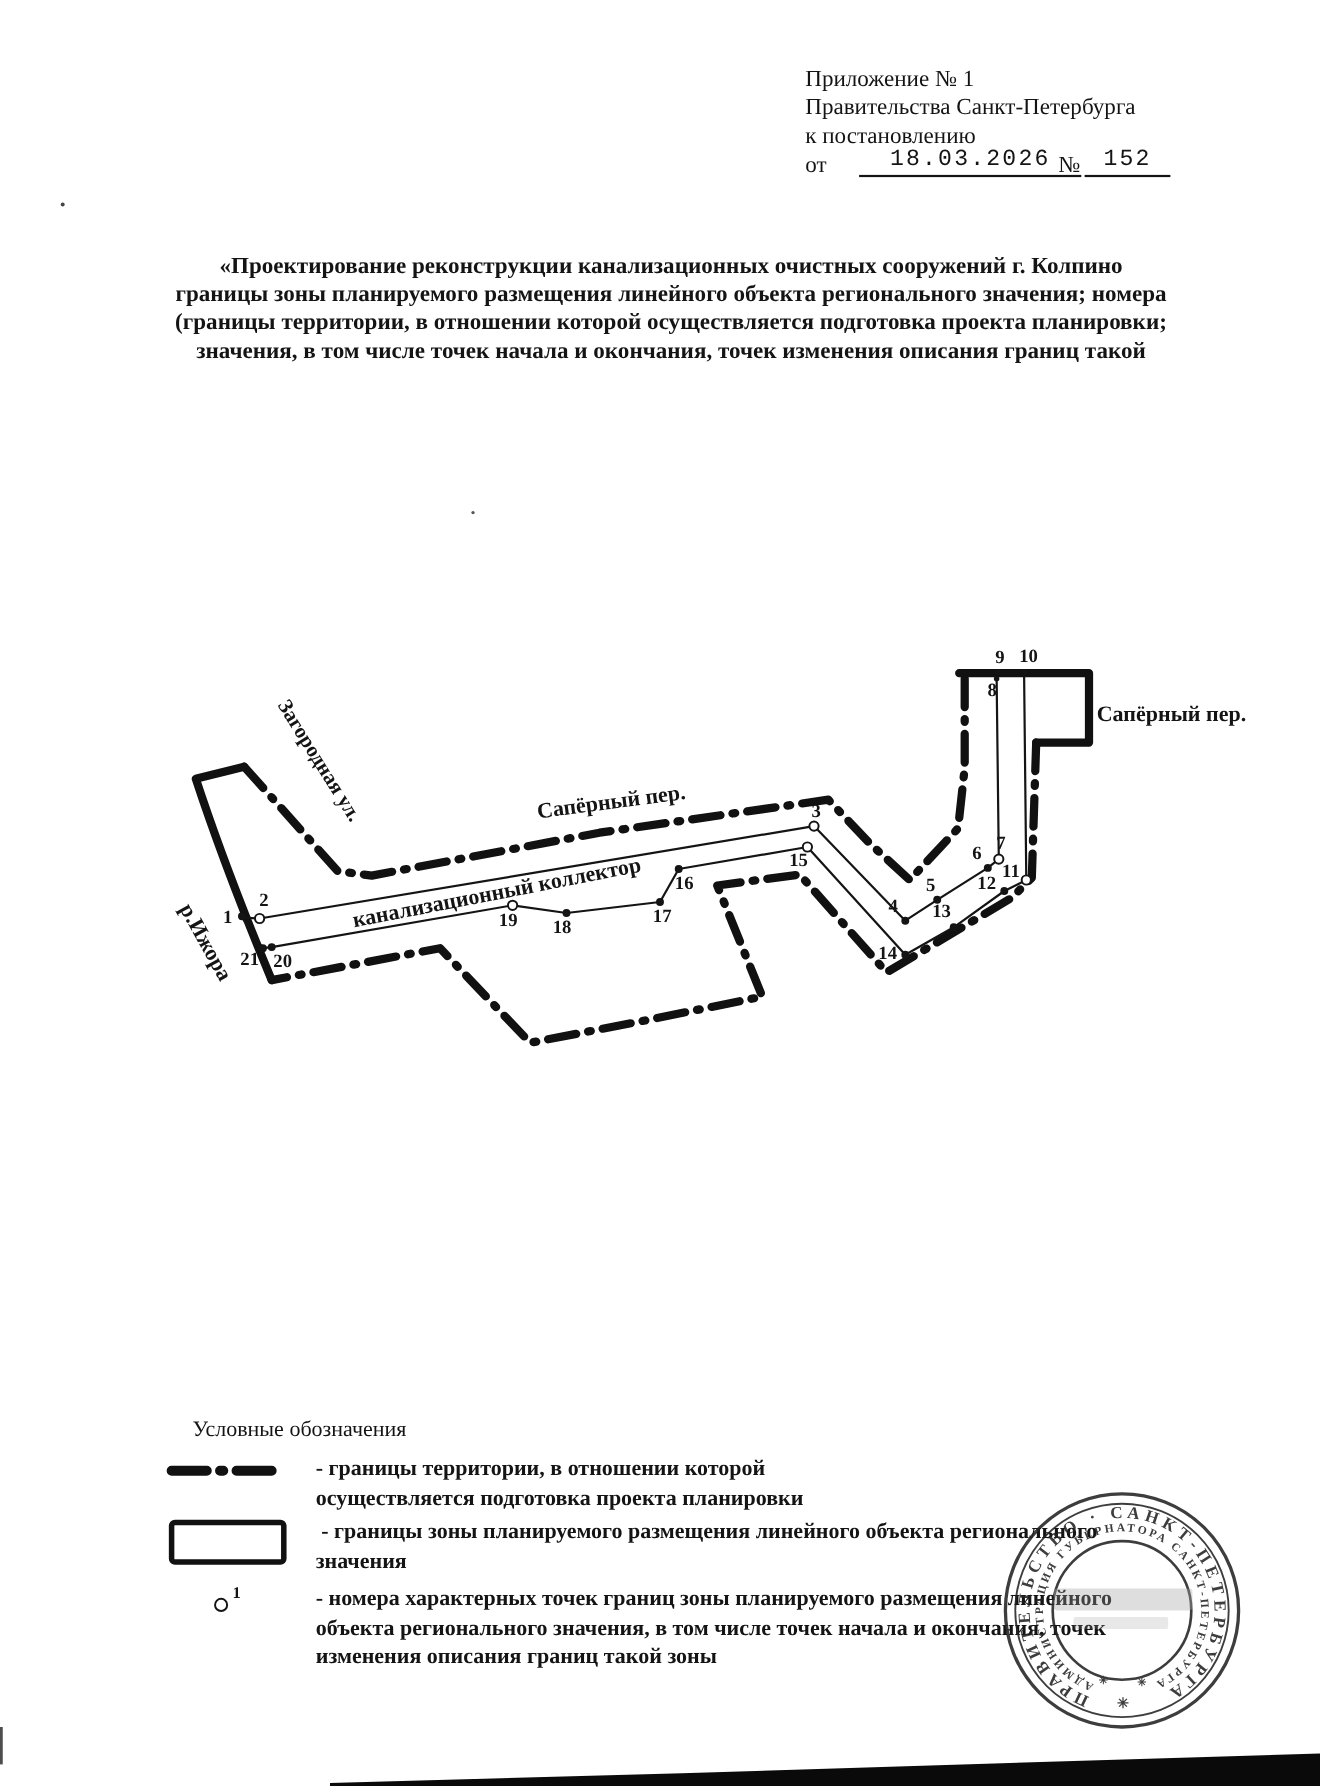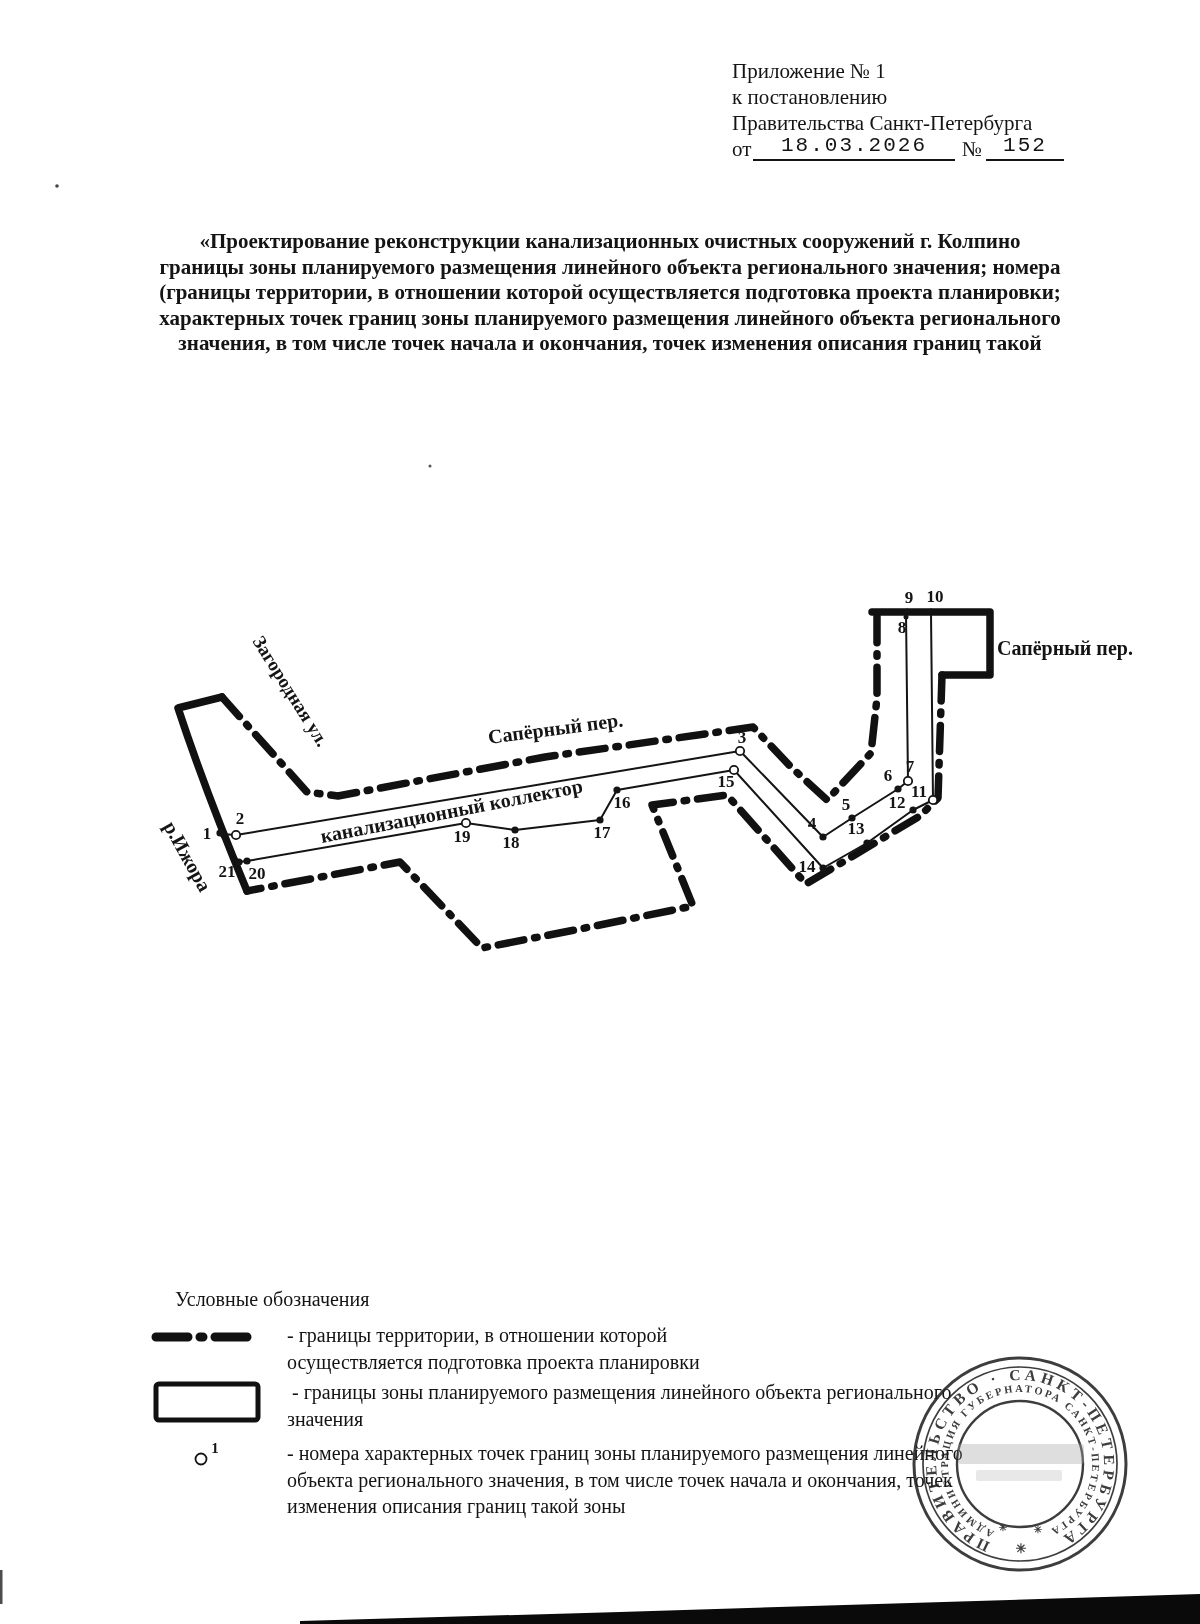--- a/index.html
+++ b/index.html
@@ -11,49 +11,48 @@
   .abs{position:absolute}
   .hdr{font-size:21px;line-height:26px;white-space:nowrap}
   .ul-field{
     font-family:"Liberation Mono","DejaVu Sans Mono",monospace;
     font-size:21px;letter-spacing:2px;text-align:center;
     height:25px;border-bottom:2.5px solid #141414;white-space:nowrap
   }
   .title-wrap{left:50px;top:229px;width:1120px;text-align:center}
   .title-line{font-size:21px;font-weight:700;line-height:25.6px;white-space:nowrap}
   .legend-head{font-size:20px;font-weight:400;white-space:nowrap}
-  .legend-line{font-size:20px;font-weight:400;line-height:26px;white-space:nowrap}
+  .legend-line{font-size:20px;font-weight:700;line-height:26px;white-space:nowrap}
   #overlay{position:absolute;left:0;top:0;z-index:5;pointer-events:none}
   .terr{stroke:#111;stroke-width:7.5;fill:none;stroke-linecap:round;stroke-linejoin:round}
   .terr-dash{stroke-dasharray:26 11 2.5 11}
   .zone{stroke:#141414;stroke-width:2;fill:none;stroke-linejoin:round}
   .ptnum{font:700 17px "Liberation Serif","DejaVu Serif",serif;fill:#141414;text-anchor:middle}
   .street{font-family:"Liberation Serif","DejaVu Serif",serif;font-weight:700;fill:#141414}
   .seal-big{font:700 15.5px "Liberation Serif",serif;fill:#232323;letter-spacing:2.5px}
   .seal-small{font:600 10.5px "Liberation Serif",serif;fill:#232323;letter-spacing:1px}
   .seal-star{font:700 13px "Liberation Serif",serif;fill:#232323;text-anchor:middle}
 </style>
 </head>
 <body>
 
 <div class="abs hdr" style="left:732px;top:58px">
   <div>Приложение № 1</div>
+  <div>Правительства Санкт-Петербурга</div>
   <div>к постановлению</div>
-  <div>Правительства Санкт-Петербурга</div>
 </div>
 <span class="abs hdr" style="left:732px;top:136px">от</span>
-<div class="abs ul-field" style="left:753px;top:134px;width:202px">18.03.2026</div>
+<div class="abs ul-field" style="left:781px;top:134px;width:202px">18.03.2026</div>
 <span class="abs hdr" style="left:962px;top:136px">№</span>
 <div class="abs ul-field" style="left:986px;top:134px;width:78px">152</div>
 
 <div class="abs title-wrap">
   <div class="title-line">«Проектирование реконструкции канализационных очистных сооружений г. Колпино</div>
   <div class="title-line">границы зоны планируемого размещения линейного объекта регионального значения; номера</div>
   <div class="title-line">(границы территории, в отношении которой осуществляется подготовка проекта планировки;</div>
-  <div class="title-line">характерных точек границ зоны планируемого размещения линейного объекта регионального</div>
   <div class="title-line">значения, в том числе точек начала и окончания, точек изменения описания границ такой</div>
 </div>
 
 <div class="abs legend-head" style="left:175px;top:1288px">Условные обозначения</div>
 <div class="abs legend-line" style="left:287px;top:1322px">- границы территории, в отношении которой</div>
 <div class="abs legend-line" style="left:287px;top:1349px">осуществляется подготовка проекта планировки</div>
 <div class="abs legend-line" style="left:292px;top:1379px">- границы зоны планируемого размещения линейного объекта регионального</div>
 <div class="abs legend-line" style="left:287px;top:1406px">значения</div>
 <div class="abs legend-line" style="left:287px;top:1440px">- номера характерных точек границ зоны планируемого размещения линейного</div>
 <div class="abs legend-line" style="left:287px;top:1467px">объекта регионального значения, в том числе точек начала и окончания, точек</div>

